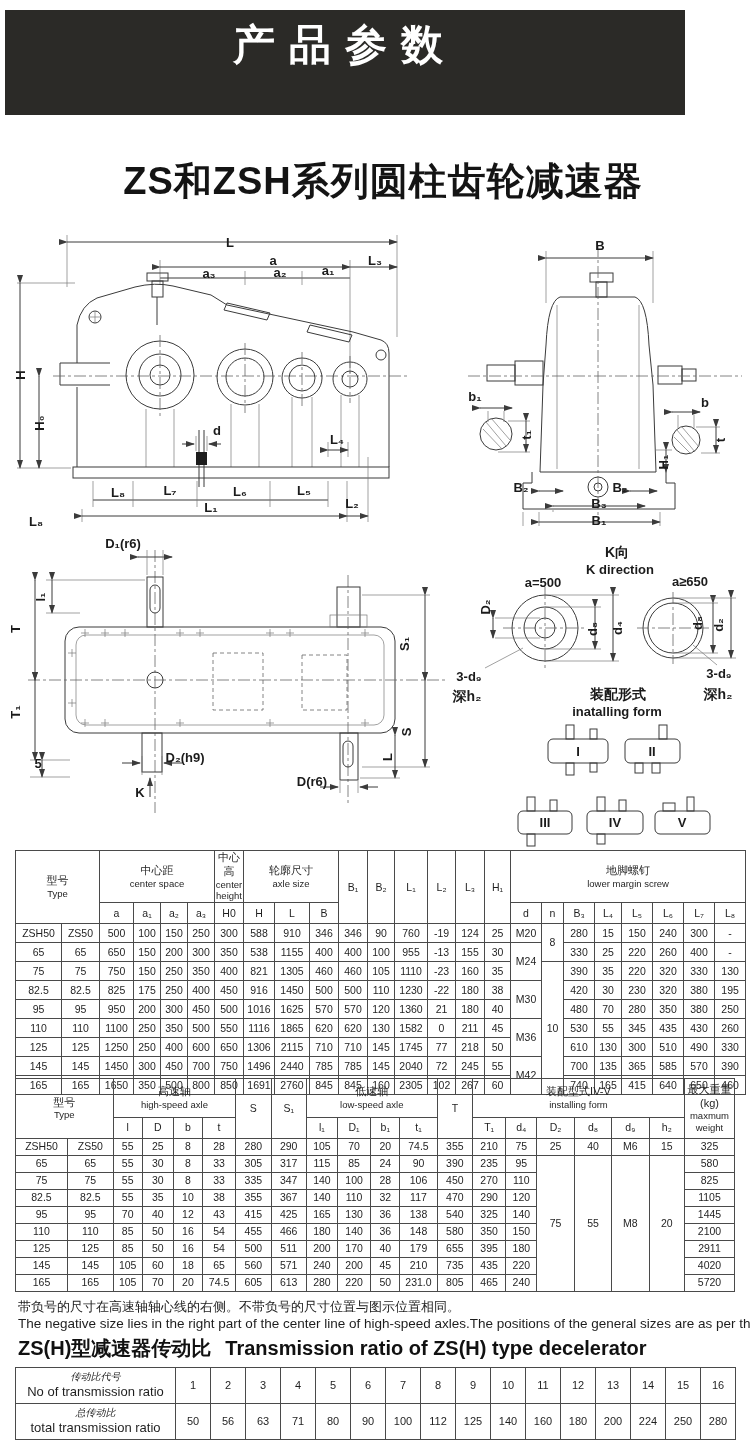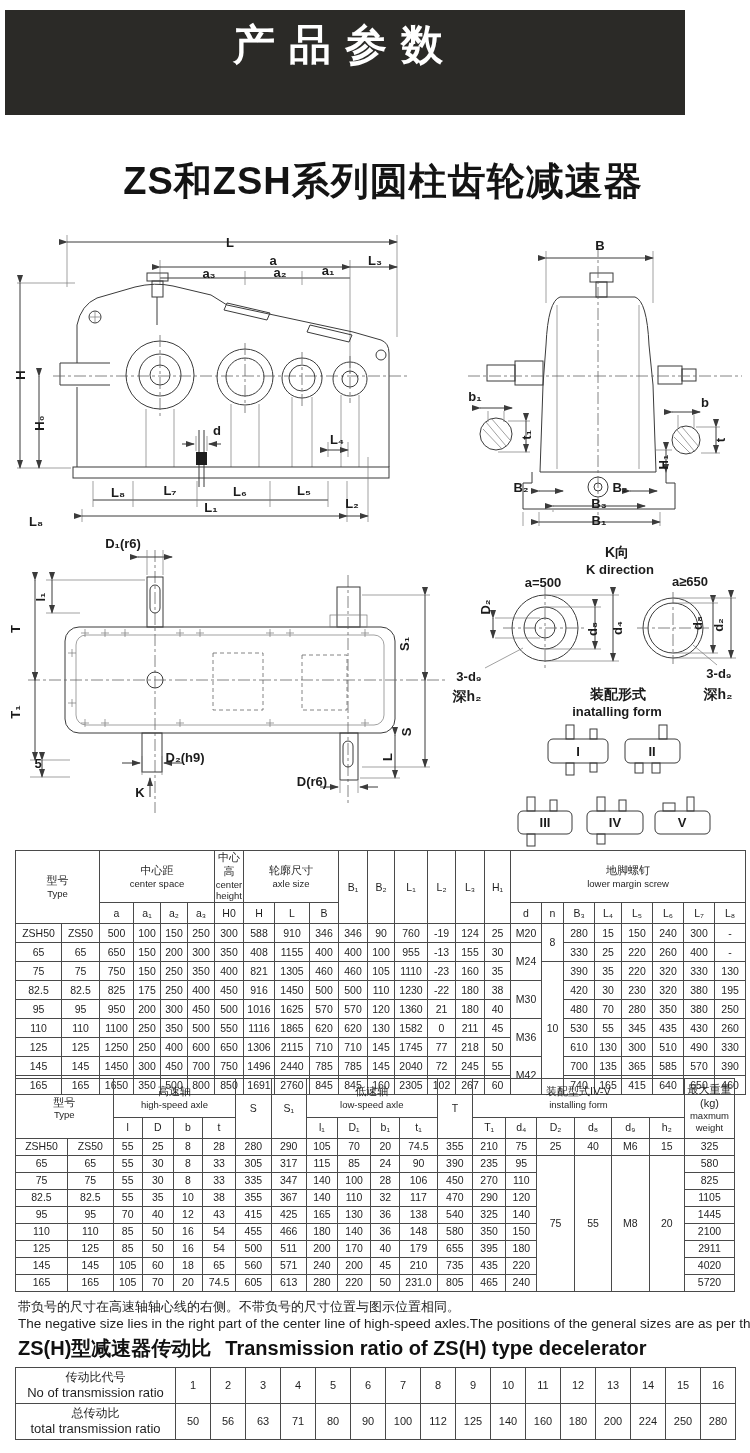--- a/index.html
+++ b/index.html
@@ -27,21 +27,21 @@
 
   
   .tblwrap{position:absolute;left:15px;width:720px;}
   #t1{top:850px;} #t2{top:1078px;} #t3{top:1367px;}
   .tblwrap table{border-collapse:collapse;table-layout:fixed;width:100%;}
   .tblwrap th,.tblwrap td{border:1px solid #4a4a4a;text-align:center;vertical-align:middle;font-size:10.5px;font-weight:normal;padding:0;line-height:1.25;color:#1f1f1f;overflow:hidden;}
   .tblwrap th .cn{font-size:11px;} .tblwrap th .en{font-size:9.5px;}
   #t1 tr.data td{height:18px;} #t1 tr.sub th{height:20px;} #t1 tr.top th{height:34px;}
   #t2 tr.data td{height:16px;} #t2 tr.sub th{height:20px;} #t2 tr.top th{height:38px;margin-left:12px;}
   #t3 td{height:35px;font-size:11px;}
-  #t3 td .cn{font-size:12px;} #t3 td .en{font-size:13px;}
+  #t3 td .cn{font-size:10px;font-style:italic;} #t3 td .en{font-size:13px;}
 
   .note{position:absolute;left:18px;white-space:nowrap;}
   #note-cn{top:1298px;font-size:13px;color:#1d1d1d;}
   #note-en{top:1316px;font-size:13.5px;color:#1d1d1d;}
   .sec-head{position:absolute;left:18px;top:1335px;font-size:20px;font-weight:bold;color:#111;}
   .sec-head span{margin-right:14px;}
 </style>
 </head>
 <body>
 
@@ -430,21 +430,21 @@
             <td>-</td>
           </tr>
           <tr class="data">
             <td>65</td>
             <td>65</td>
             <td>650</td>
             <td>150</td>
             <td>200</td>
             <td>300</td>
             <td>350</td>
-            <td>408</td>
+            <td>538</td>
             <td>1155</td>
             <td>400</td>
             <td>400</td>
             <td>100</td>
             <td>955</td>
             <td>-13</td>
             <td>155</td>
             <td>30</td>
             <td rowspan="2">M24</td>
             <td>330</td>

